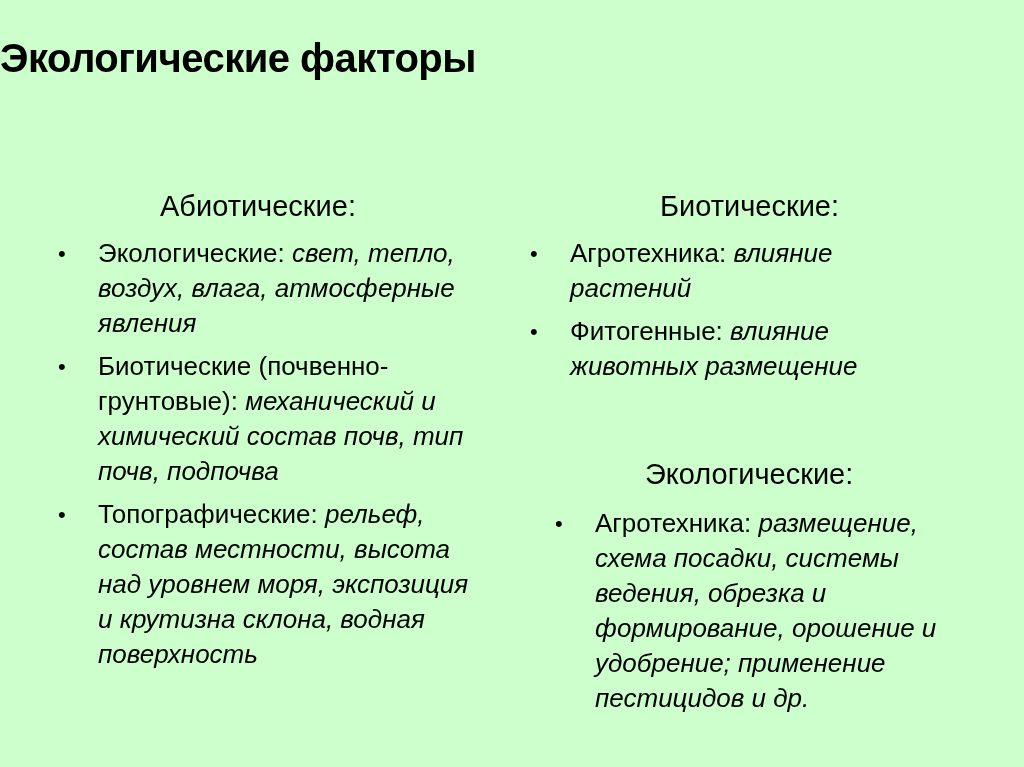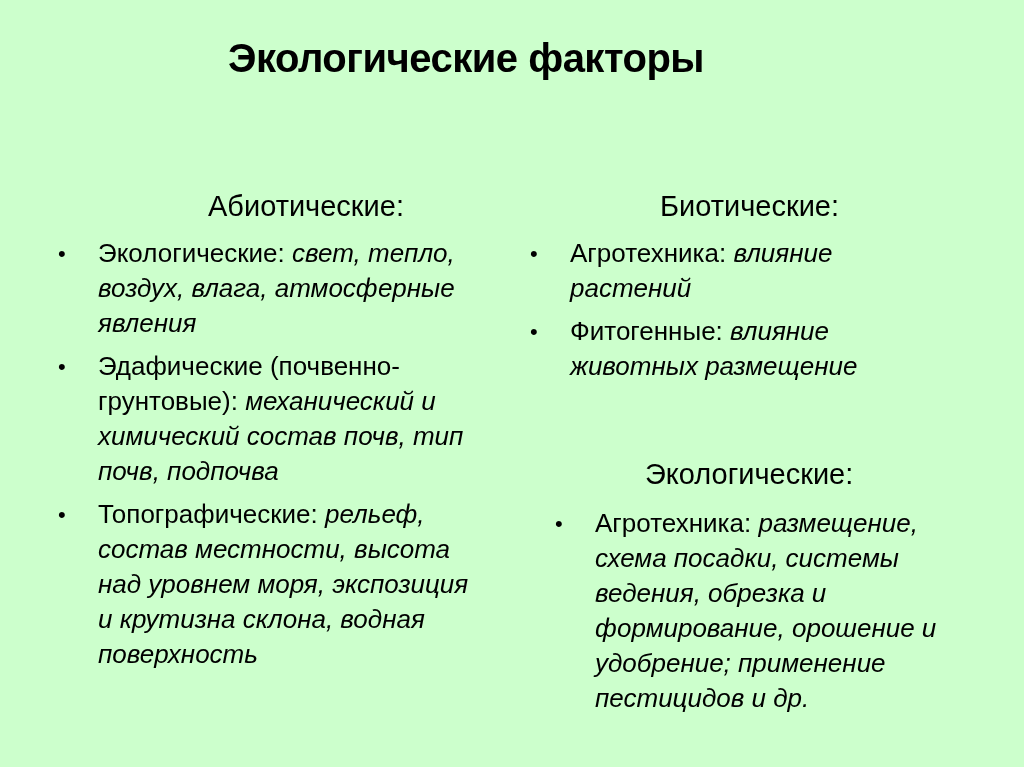--- a/index.html
+++ b/index.html
@@ -5,47 +5,47 @@
   html, body { margin: 0; padding: 0; }
   body {
     width: 1024px; height: 767px; overflow: hidden;
     background: #ccffcc;
     font-family: "Liberation Sans", sans-serif;
     color: #000;
     position: relative;
   }
   .title {
     position: absolute; left: 0; top: 36px; width: 932px;
-    text-align: center; font-weight: bold; font-size: 40px; letter-spacing: -0.5px;
+    text-align: left; font-weight: bold; font-size: 40px; letter-spacing: -0.5px;
   }
   .heading { position: absolute; font-size: 29px; }
   ul.blist { position: absolute; margin: 0; padding: 0; list-style: none; }
   ul.blist li {
     position: relative; padding-left: 40px; font-size: 26px; line-height: 35px; margin-bottom: 8px;
   }
   ul.blist li .bullet {
     position: absolute; left: 0; top: 0; font-size: 22px;
   }
   .it { font-style: italic; }
 </style>
 </head>
 <body>
 
 <div class="title">Экологические факторы</div>
 
-<div class="heading" style="left:160px; top:190px;margin-left:48px;">Абиотические:</div>
+<div class="heading" style="left:160px; top:190px;">Абиотические:</div>
 <ul class="blist" style="left:58px; top:236px; width:420px;">
   <li>
     <span class="bullet">•</span>
     <span>Экологические:</span>
     <span class="it">свет, тепло, воздух, влага, атмосферные явления</span>
   </li>
   <li>
     <span class="bullet">•</span>
-    <span>Эдафические (почвенно-грунтовые):</span>
+    <span>Биотические (почвенно-грунтовые):</span>
     <span class="it">механический и химический состав почв, тип почв, подпочва</span>
   </li>
   <li>
     <span class="bullet">•</span>
     <span>Топографические:</span>
     <span class="it">рельеф, состав местности, высота над уровнем моря, экспозиция и крутизна склона, водная поверхность</span>
   </li>
 </ul>
 
 <div class="heading" style="left:660px; top:190px;">Биотические:</div>

